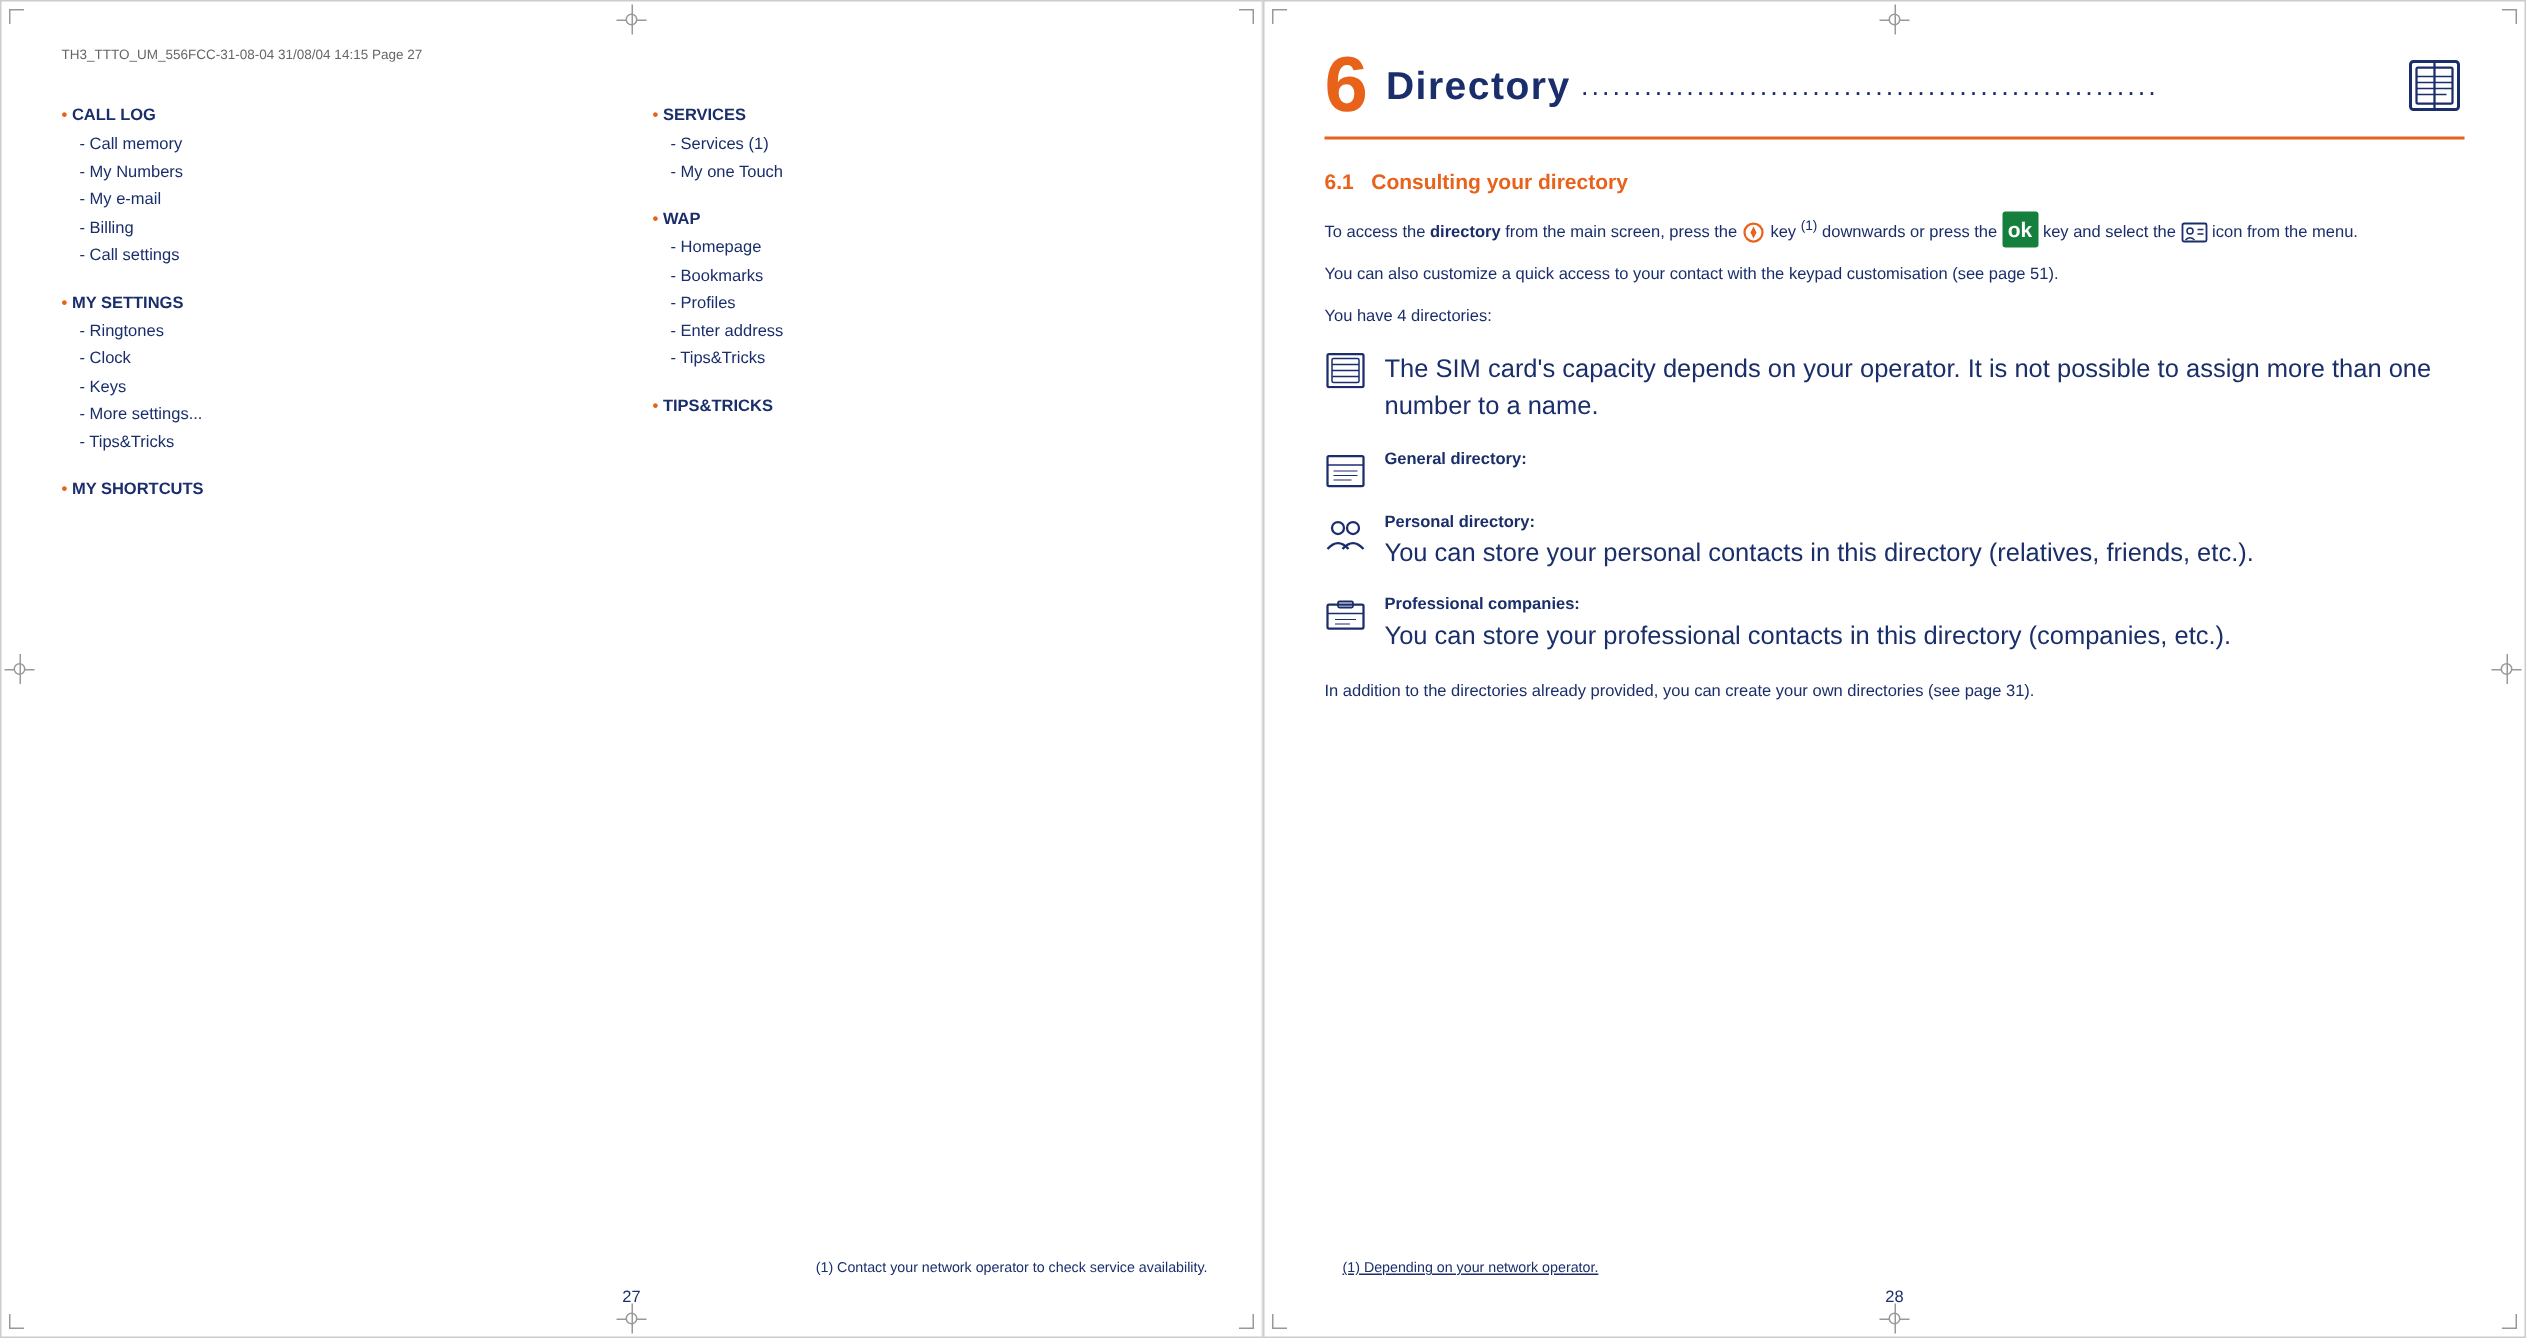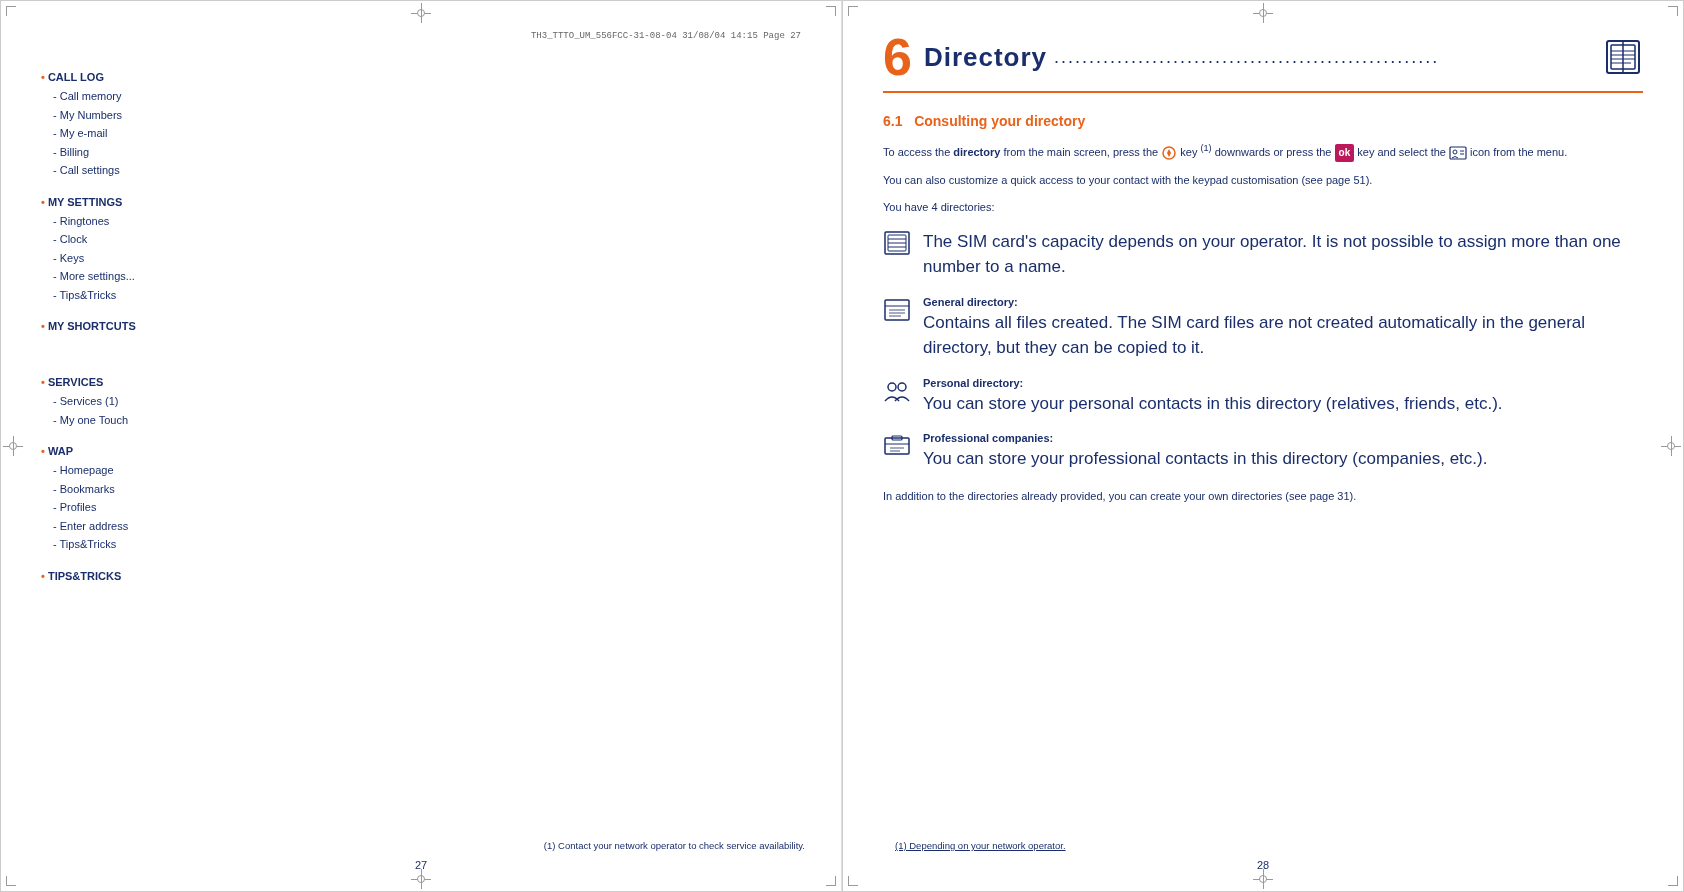--- a/index.html
+++ b/index.html
@@ -23,24 +23,23 @@
     }
 
     .page-left {
       border-right: 1px solid #ddd;
     }
 
     
     .page-header {
       font-size: 9px;
       color: #666;
-      font-family: Liberation Mono, monospace;
+      font-family: Liberation Sans, sans-serif;
       margin-bottom: 20px;
       border-bottom: none;
-      text-align: right;
     }
 
     
     .corner-mark {
       position: absolute;
       width: 10px;
       height: 10px;
     }
     .corner-tl { top: 5px; left: 5px; border-top: 1px solid #999; border-left: 1px solid #999; }
     .corner-tr { top: 5px; right: 5px; border-top: 1px solid #999; border-right: 1px solid #999; }
@@ -81,21 +80,20 @@
       left: 50%;
       transform: translate(-50%, -50%);
       background: white;
     }
 
     
     .menu-content {
       display: flex;
       gap: 28px;
       padding-top: 10px;
-      flex-direction: column;
     }
 
     .menu-col {
       flex: 1;
     }
 
     .menu-section {
       margin-bottom: 16px;
     }
 
@@ -356,21 +354,21 @@
     <span>Consulting your directory</span>
   </div>
 
   <div class="body-text">
     To access the <strong>directory</strong> from the main screen, press the
     <svg width="16" height="14" viewBox="0 0 16 14" style="vertical-align:middle; display:inline-block;">
       <circle cx="8" cy="7" r="6" fill="none" stroke="#e8621a" stroke-width="1.5"></circle>
       <polygon points="8,3 10,7 8,11 6,7" fill="#e8621a"></polygon>
     </svg>
     key <sup>(1)</sup> downwards or press the
-    <span style="display:inline-block; background:#be185d; color:white; font-size:10px; padding:1px 4px; border-radius:2px; font-weight:bold;">ok</span>
+    <span style="display:inline-block; background:#15803d; color:white; font-size:14px; padding:1px 4px; border-radius:2px; font-weight:bold;">ok</span>
     key and select the
     <svg width="18" height="14" viewBox="0 0 18 14" style="vertical-align:middle; display:inline-block;">
       <rect x="1" y="1" width="16" height="12" rx="1" fill="none" stroke="#1a2e6b" stroke-width="1.2"></rect>
       <circle cx="6" cy="6" r="2" fill="none" stroke="#1a2e6b" stroke-width="1"></circle>
       <path d="M3 12 Q6 9 9 12" fill="none" stroke="#1a2e6b" stroke-width="1"></path>
       <line x1="11" y1="5" x2="15" y2="5" stroke="#1a2e6b" stroke-width="1"></line>
       <line x1="11" y1="8" x2="15" y2="8" stroke="#1a2e6b" stroke-width="1"></line>
     </svg>
     icon from the menu.
   </div>
@@ -397,21 +395,20 @@
     <div class="directory-item">
       <svg class="dir-icon" viewBox="0 0 28 24" xmlns="http://www.w3.org/2000/svg">
         <rect x="2" y="2" width="24" height="20" rx="1" fill="none" stroke="#1a2e6b" stroke-width="1.5"></rect>
         <line x1="2" y1="8" x2="26" y2="8" stroke="#1a2e6b" stroke-width="1"></line>
         <line x1="6" y1="12" x2="22" y2="12" stroke="#1a2e6b" stroke-width="0.8"></line>
         <line x1="6" y1="15" x2="22" y2="15" stroke="#1a2e6b" stroke-width="0.8"></line>
         <line x1="6" y1="18" x2="18" y2="18" stroke="#1a2e6b" stroke-width="0.8"></line>
       </svg>
       <div class="dir-content">
         <div class="dir-name">General directory:</div>
-        <div class="dir-desc">Contains all files created. The SIM card files are not created automatically in the general directory, but they can be copied to it.</div>
       </div>
     </div>
 
     <div class="directory-item">
       <svg class="dir-icon" viewBox="0 0 28 24" xmlns="http://www.w3.org/2000/svg">
         <circle cx="9" cy="8" r="4" fill="none" stroke="#1a2e6b" stroke-width="1.5"></circle>
         <circle cx="19" cy="8" r="4" fill="none" stroke="#1a2e6b" stroke-width="1.5"></circle>
         <path d="M2 22 Q9 14 16 22" fill="none" stroke="#1a2e6b" stroke-width="1.5"></path>
         <path d="M12 22 Q19 14 26 22" fill="none" stroke="#1a2e6b" stroke-width="1.5"></path>
       </svg>

